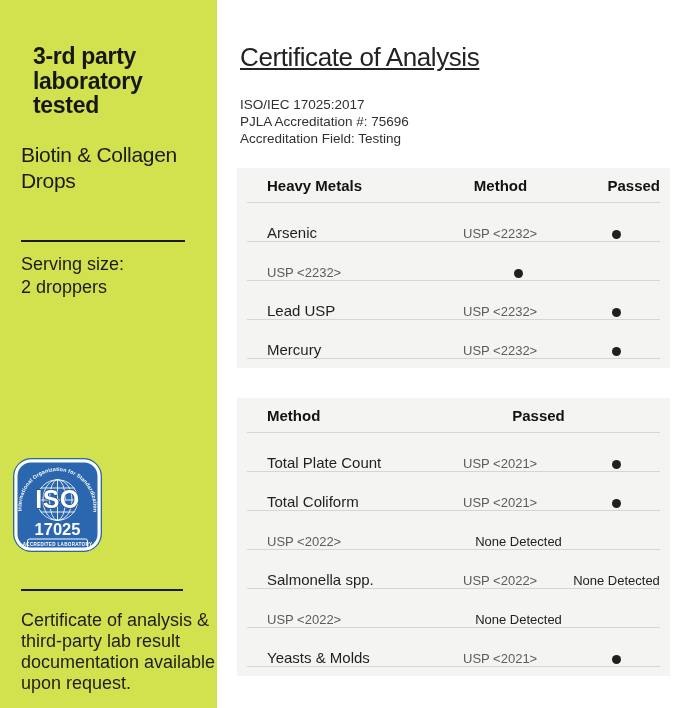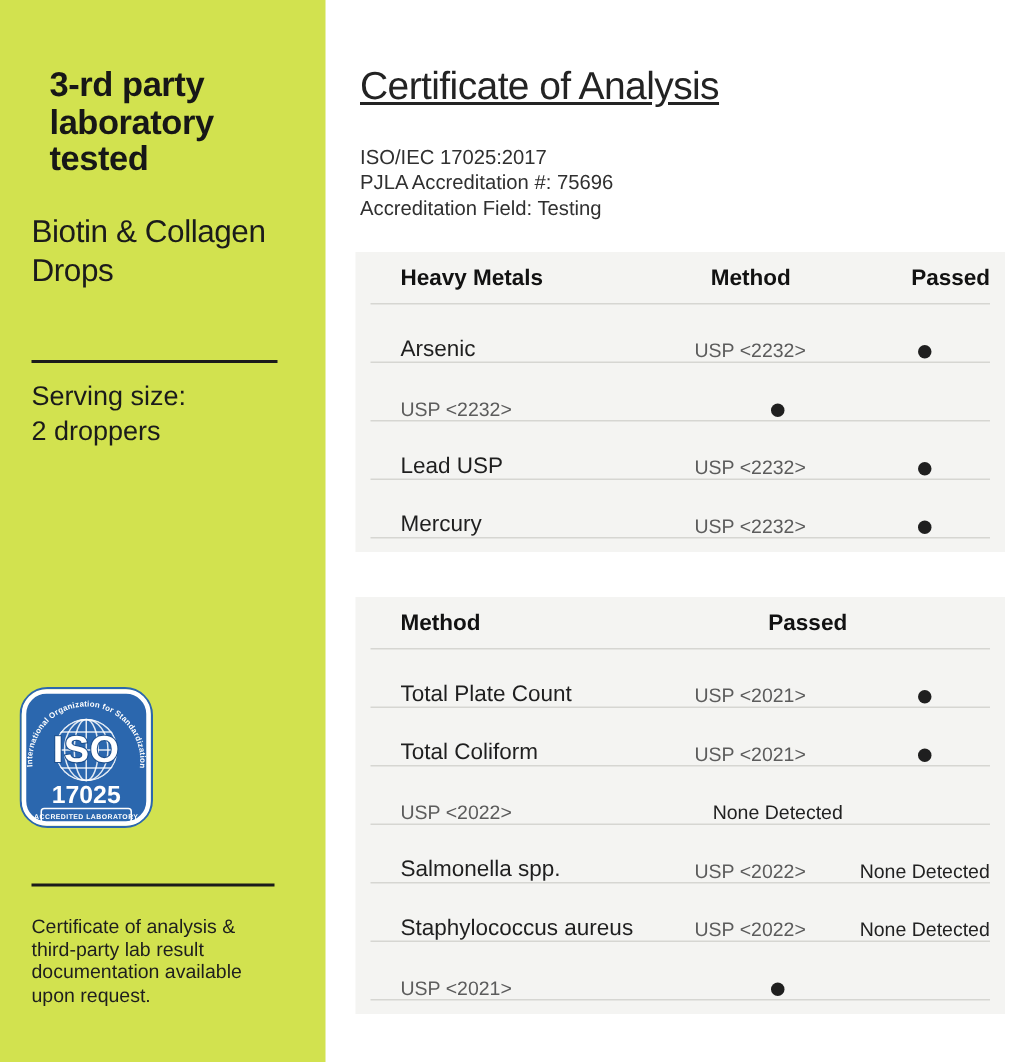--- a/index.html
+++ b/index.html
@@ -21,21 +21,21 @@
   }
   .pre{white-space:pre-line;}
   
   .sidebar{position:absolute;left:0;top:0;width:217px;height:708px;background:var(--sidebar_green);}
   .headline{position:absolute;left:21px;top:44px;font-size:23px;font-weight:700;line-height:1.07;letter-spacing:-0.3px;color:#171717;margin-left:12px;}
   .product{position:absolute;left:21px;top:142px;font-size:21px;font-weight:400;line-height:1.25;letter-spacing:-0.3px;color:#1b1b1b;}
   .rule{position:absolute;left:21px;height:2px;background:#1b1b1b;}
   .rule-1{top:240px;width:164px;}
   .rule-2{top:589px;width:162px;}
   .serving{position:absolute;left:21px;top:253px;font-size:18px;line-height:1.27;color:#1b1b1b;}
-  .footer-note{position:absolute;left:21px;top:610px;font-size:13px;line-height:1.17;color:#1e1e1e;}
+  .footer-note{position:absolute;left:21px;top:610px;font-size:18px;line-height:1.17;color:#1e1e1e;}
   .badge-wrap{position:absolute;left:13px;top:458px;width:89px;height:94px;}
   
   .page-title{position:absolute;left:240px;top:42px;font-size:26px;letter-spacing:-0.4px;color:#232323;text-decoration:underline;}
   .accreditation{position:absolute;left:240px;top:97px;font-size:13.5px;line-height:1.25;color:#303030;}
   
   .coa-table{position:absolute;left:237px;width:433px;background:var(--table_bg);box-sizing:border-box;padding:0 10px 9px 10px;}
   .table-1{top:168px;}
   .table-2{top:398px;}
   .thead{display:flex;align-items:center;height:34px;padding-left:20px;font-weight:700;font-size:15px;color:#121212;gap:40px;}
   .trow{display:flex;align-items:flex-end;height:38px;padding-left:20px;border-top:1px solid var(--divider);}
@@ -145,21 +145,21 @@
   <div class="trow">
     <div class="col-method">USP &lt;2022&gt;</div>
     <div class="col-passed"><span>None Detected</span></div>
   </div>
   <div class="trow">
     <div class="col-name">Salmonella spp.</div>
     <div class="col-method">USP &lt;2022&gt;</div>
     <div class="col-passed"><span>None Detected</span></div>
   </div>
   <div class="trow">
-    <div class="col-name">Staphylococcus aureus</div>
     <div class="col-method">USP &lt;2022&gt;</div>
     <div class="col-passed"><span>None Detected</span></div>
   </div>
   <div class="trow">
+    <div class="col-name">Yeasts &amp; Molds</div>
     <div class="col-method">USP &lt;2021&gt;</div>
     <div class="col-passed"><span class="dot"></span><span></span></div>
   </div>
 </div>
 
 </body></html>

